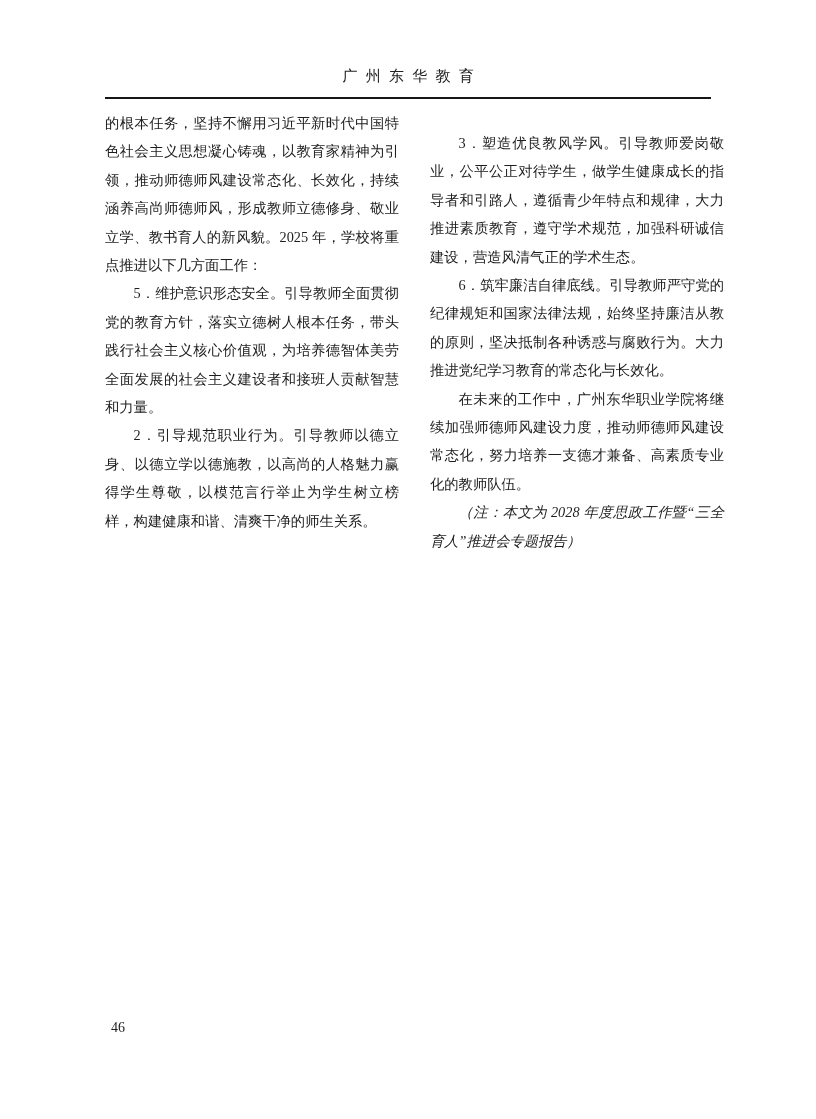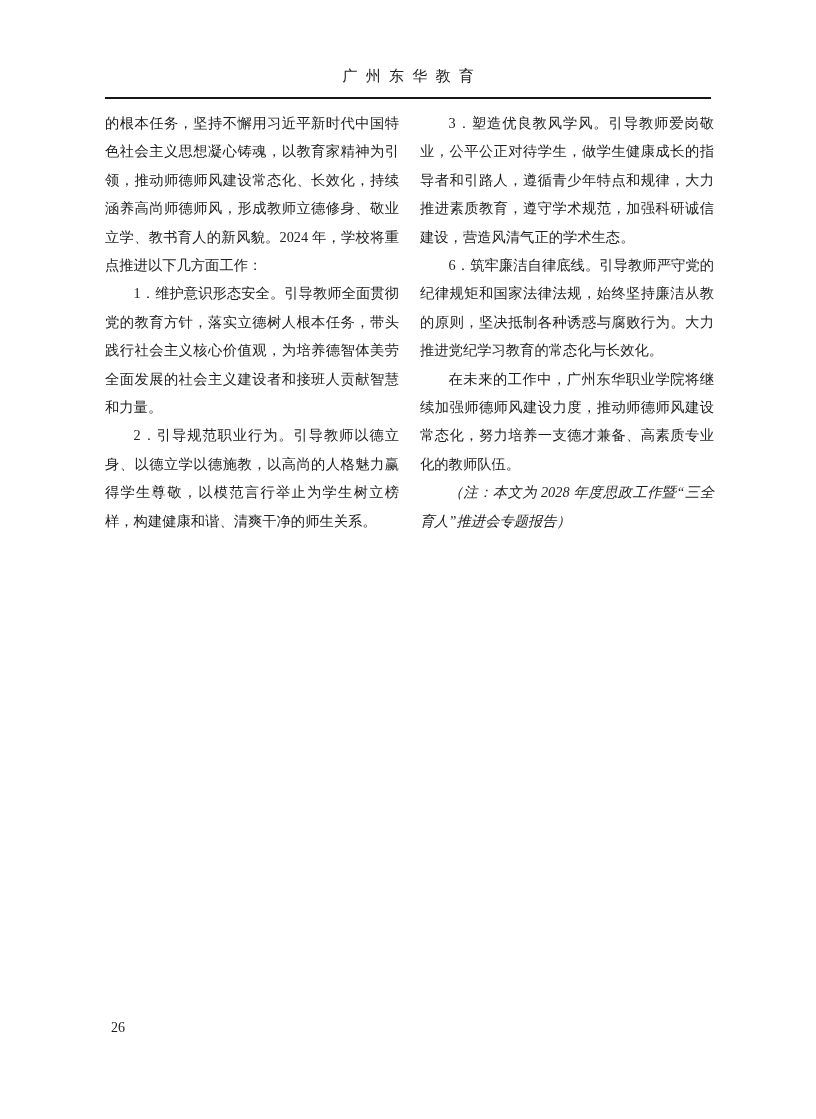--- a/index.html
+++ b/index.html
@@ -38,21 +38,21 @@
   .column {
     position: absolute;
     top: 109px;
     width: 294px;
     font-size: 14.3px;
     line-height: 28.4px;
     text-align: justify;
     text-justify: inter-ideograph;
   }
   .column-left  { left: 105px; }
-  .column-right { left: 420px; }
+  .column-right { left: 430px; margin-top: 20px; }
   .para {
     margin: 0;
     padding: 0;
   }
   .indent { text-indent: 2em; }
   .note { font-style: italic; }
   .page-number {
     position: absolute;
     left: 111px;
     top: 1020px;
@@ -65,27 +65,27 @@
 
 <div class="page">
 
   <div class="header">
     <span>广州东华教育</span>
   </div>
 
   <div class="header-rule"></div>
 
   <div class="column column-left">
-    <p class="para">的根本任务，坚持不懈用习近平新时代中国特色社会主义思想凝心铸魂，以教育家精神为引领，推动师德师风建设常态化、长效化，持续涵养高尚师德师风，形成教师立德修身、敬业立学、教书育人的新风貌。2024 年，学校将重点推进以下几方面工作：</p>
-    <p class="para indent">1．维护意识形态安全。引导教师全面贯彻党的教育方针，落实立德树人根本任务，带头践行社会主义核心价值观，为培养德智体美劳全面发展的社会主义建设者和接班人贡献智慧和力量。</p>
+    <p class="para">的根本任务，坚持不懈用习近平新时代中国特色社会主义思想凝心铸魂，以教育家精神为引领，推动师德师风建设常态化、长效化，持续涵养高尚师德师风，形成教师立德修身、敬业立学、教书育人的新风貌。2025 年，学校将重点推进以下几方面工作：</p>
+    <p class="para indent">5．维护意识形态安全。引导教师全面贯彻党的教育方针，落实立德树人根本任务，带头践行社会主义核心价值观，为培养德智体美劳全面发展的社会主义建设者和接班人贡献智慧和力量。</p>
     <p class="para indent">2．引导规范职业行为。引导教师以德立身、以德立学以德施教，以高尚的人格魅力赢得学生尊敬，以模范言行举止为学生树立榜样，构建健康和谐、清爽干净的师生关系。</p>
   </div>
 
   <div class="column column-right">
     <p class="para indent">3．塑造优良教风学风。引导教师爱岗敬业，公平公正对待学生，做学生健康成长的指导者和引路人，遵循青少年特点和规律，大力推进素质教育，遵守学术规范，加强科研诚信建设，营造风清气正的学术生态。</p>
     <p class="para indent">6．筑牢廉洁自律底线。引导教师严守党的纪律规矩和国家法律法规，始终坚持廉洁从教的原则，坚决抵制各种诱惑与腐败行为。大力推进党纪学习教育的常态化与长效化。</p>
     <p class="para indent">在未来的工作中，广州东华职业学院将继续加强师德师风建设力度，推动师德师风建设常态化，努力培养一支德才兼备、高素质专业化的教师队伍。</p>
     <p class="para indent note">（注：本文为 2028 年度思政工作暨“三全育人”推进会专题报告）</p>
   </div>
 
-  <div class="page-number">26</div>
+  <div class="page-number">46</div>
 
 </div>
 
 </body></html>

